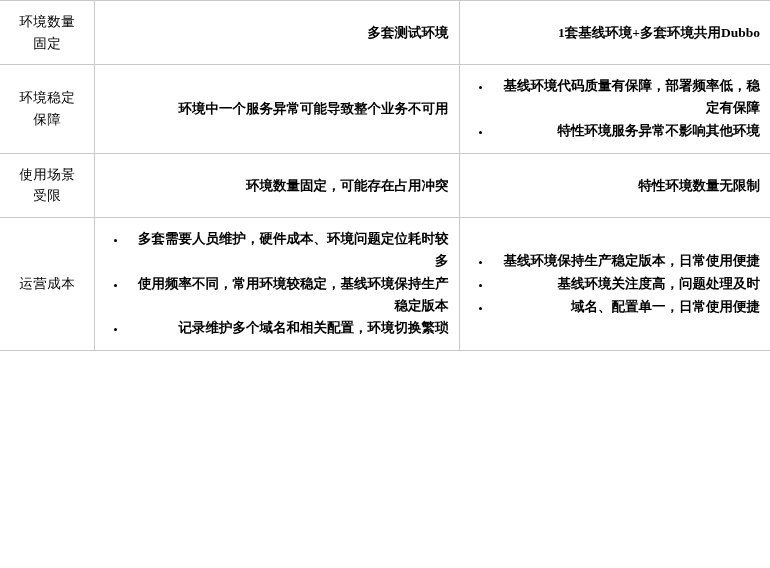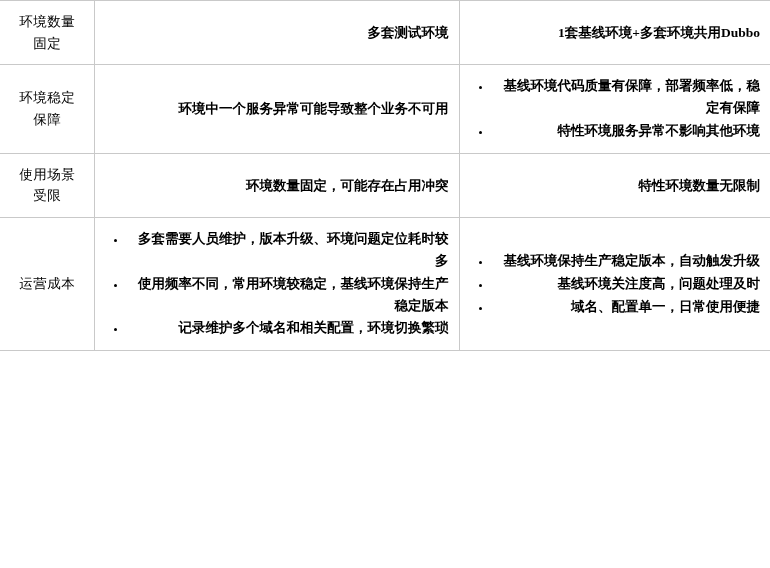--- a/index.html
+++ b/index.html
@@ -128,28 +128,28 @@
         </td>
       </tr>
 
 
       <tr>
         <td class="label">
           <div>运营成本</div>
         </td>
         <td class="cell-mid">
           <ul class="bullets">
-            <li>多套需要人员维护，版本升级、环境问题定位耗时较多</li>
+            <li>多套需要人员维护，硬件成本、环境问题定位耗时较多</li>
             <li>使用频率不同，常用环境较稳定，基线环境保持生产稳定版本</li>
             <li>记录维护多个域名和相关配置，环境切换繁琐</li>
           </ul>
         </td>
         <td class="cell-right">
           <ul class="bullets">
-            <li>基线环境保持生产稳定版本，自动触发升级</li>
+            <li>基线环境保持生产稳定版本，日常使用便捷</li>
             <li>基线环境关注度高，问题处理及时</li>
             <li>域名、配置单一，日常使用便捷</li>
           </ul>
         </td>
       </tr>
 
     </tbody>
   </table>
 </div>
 

